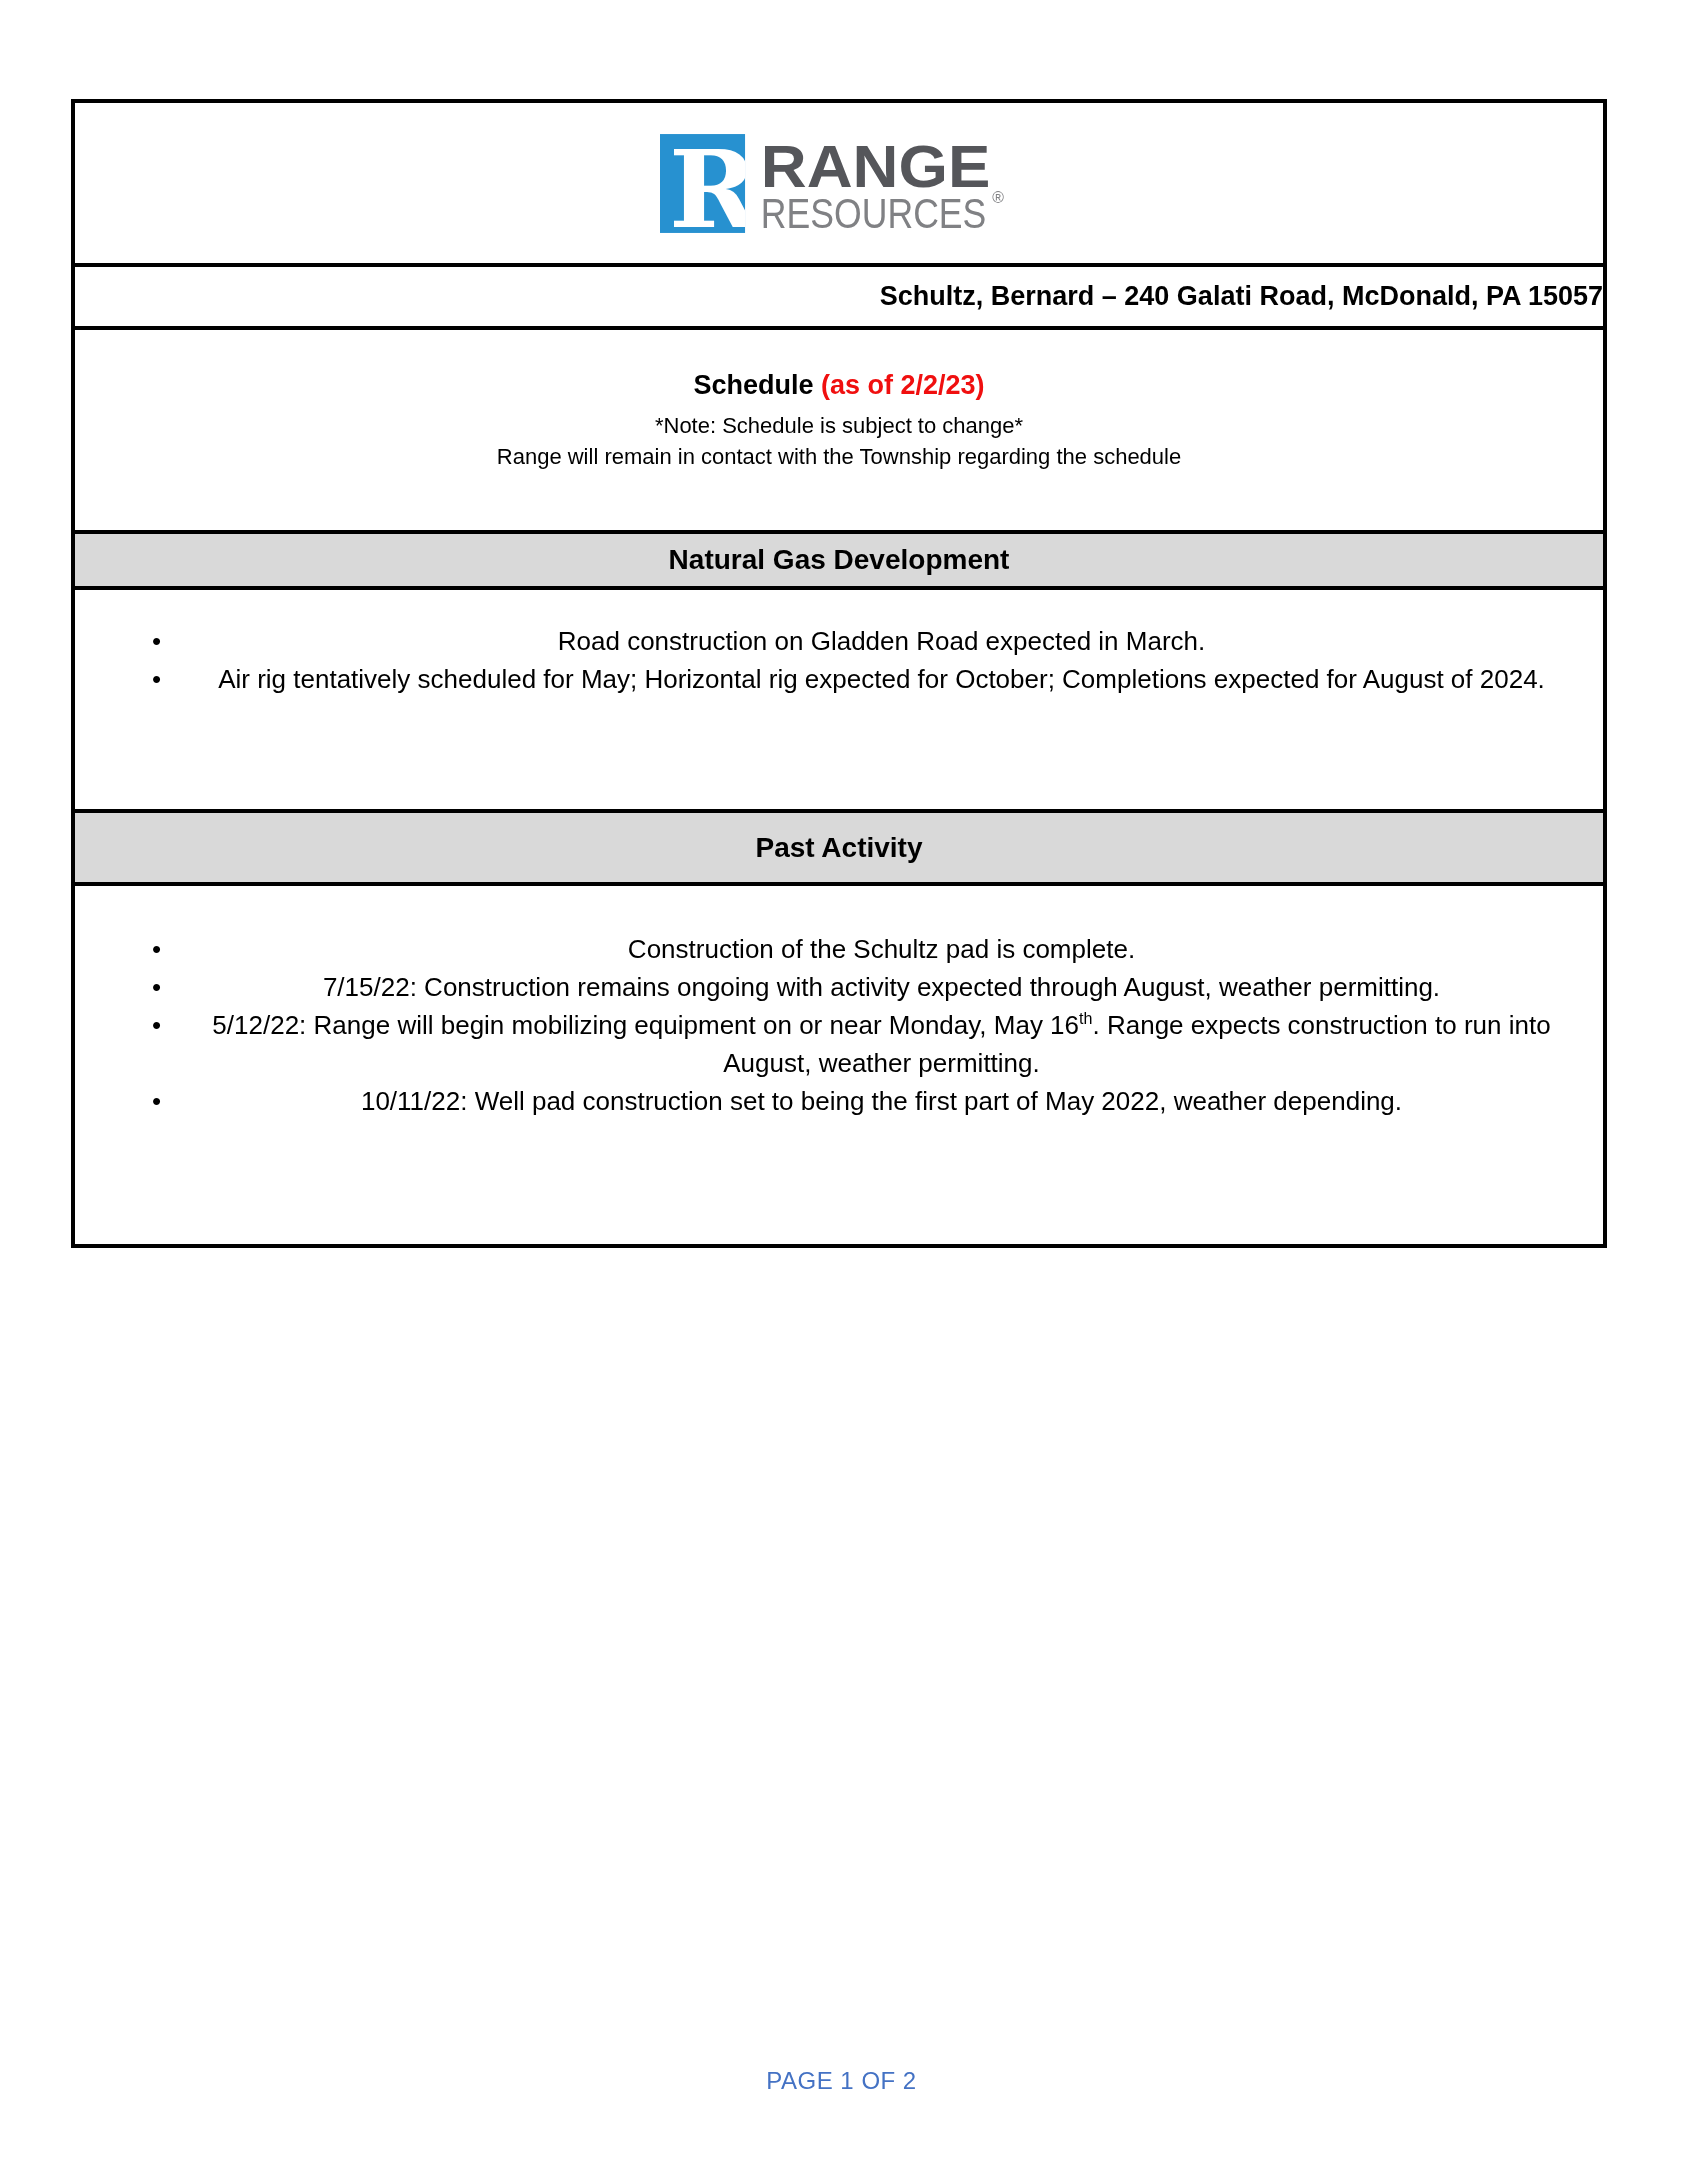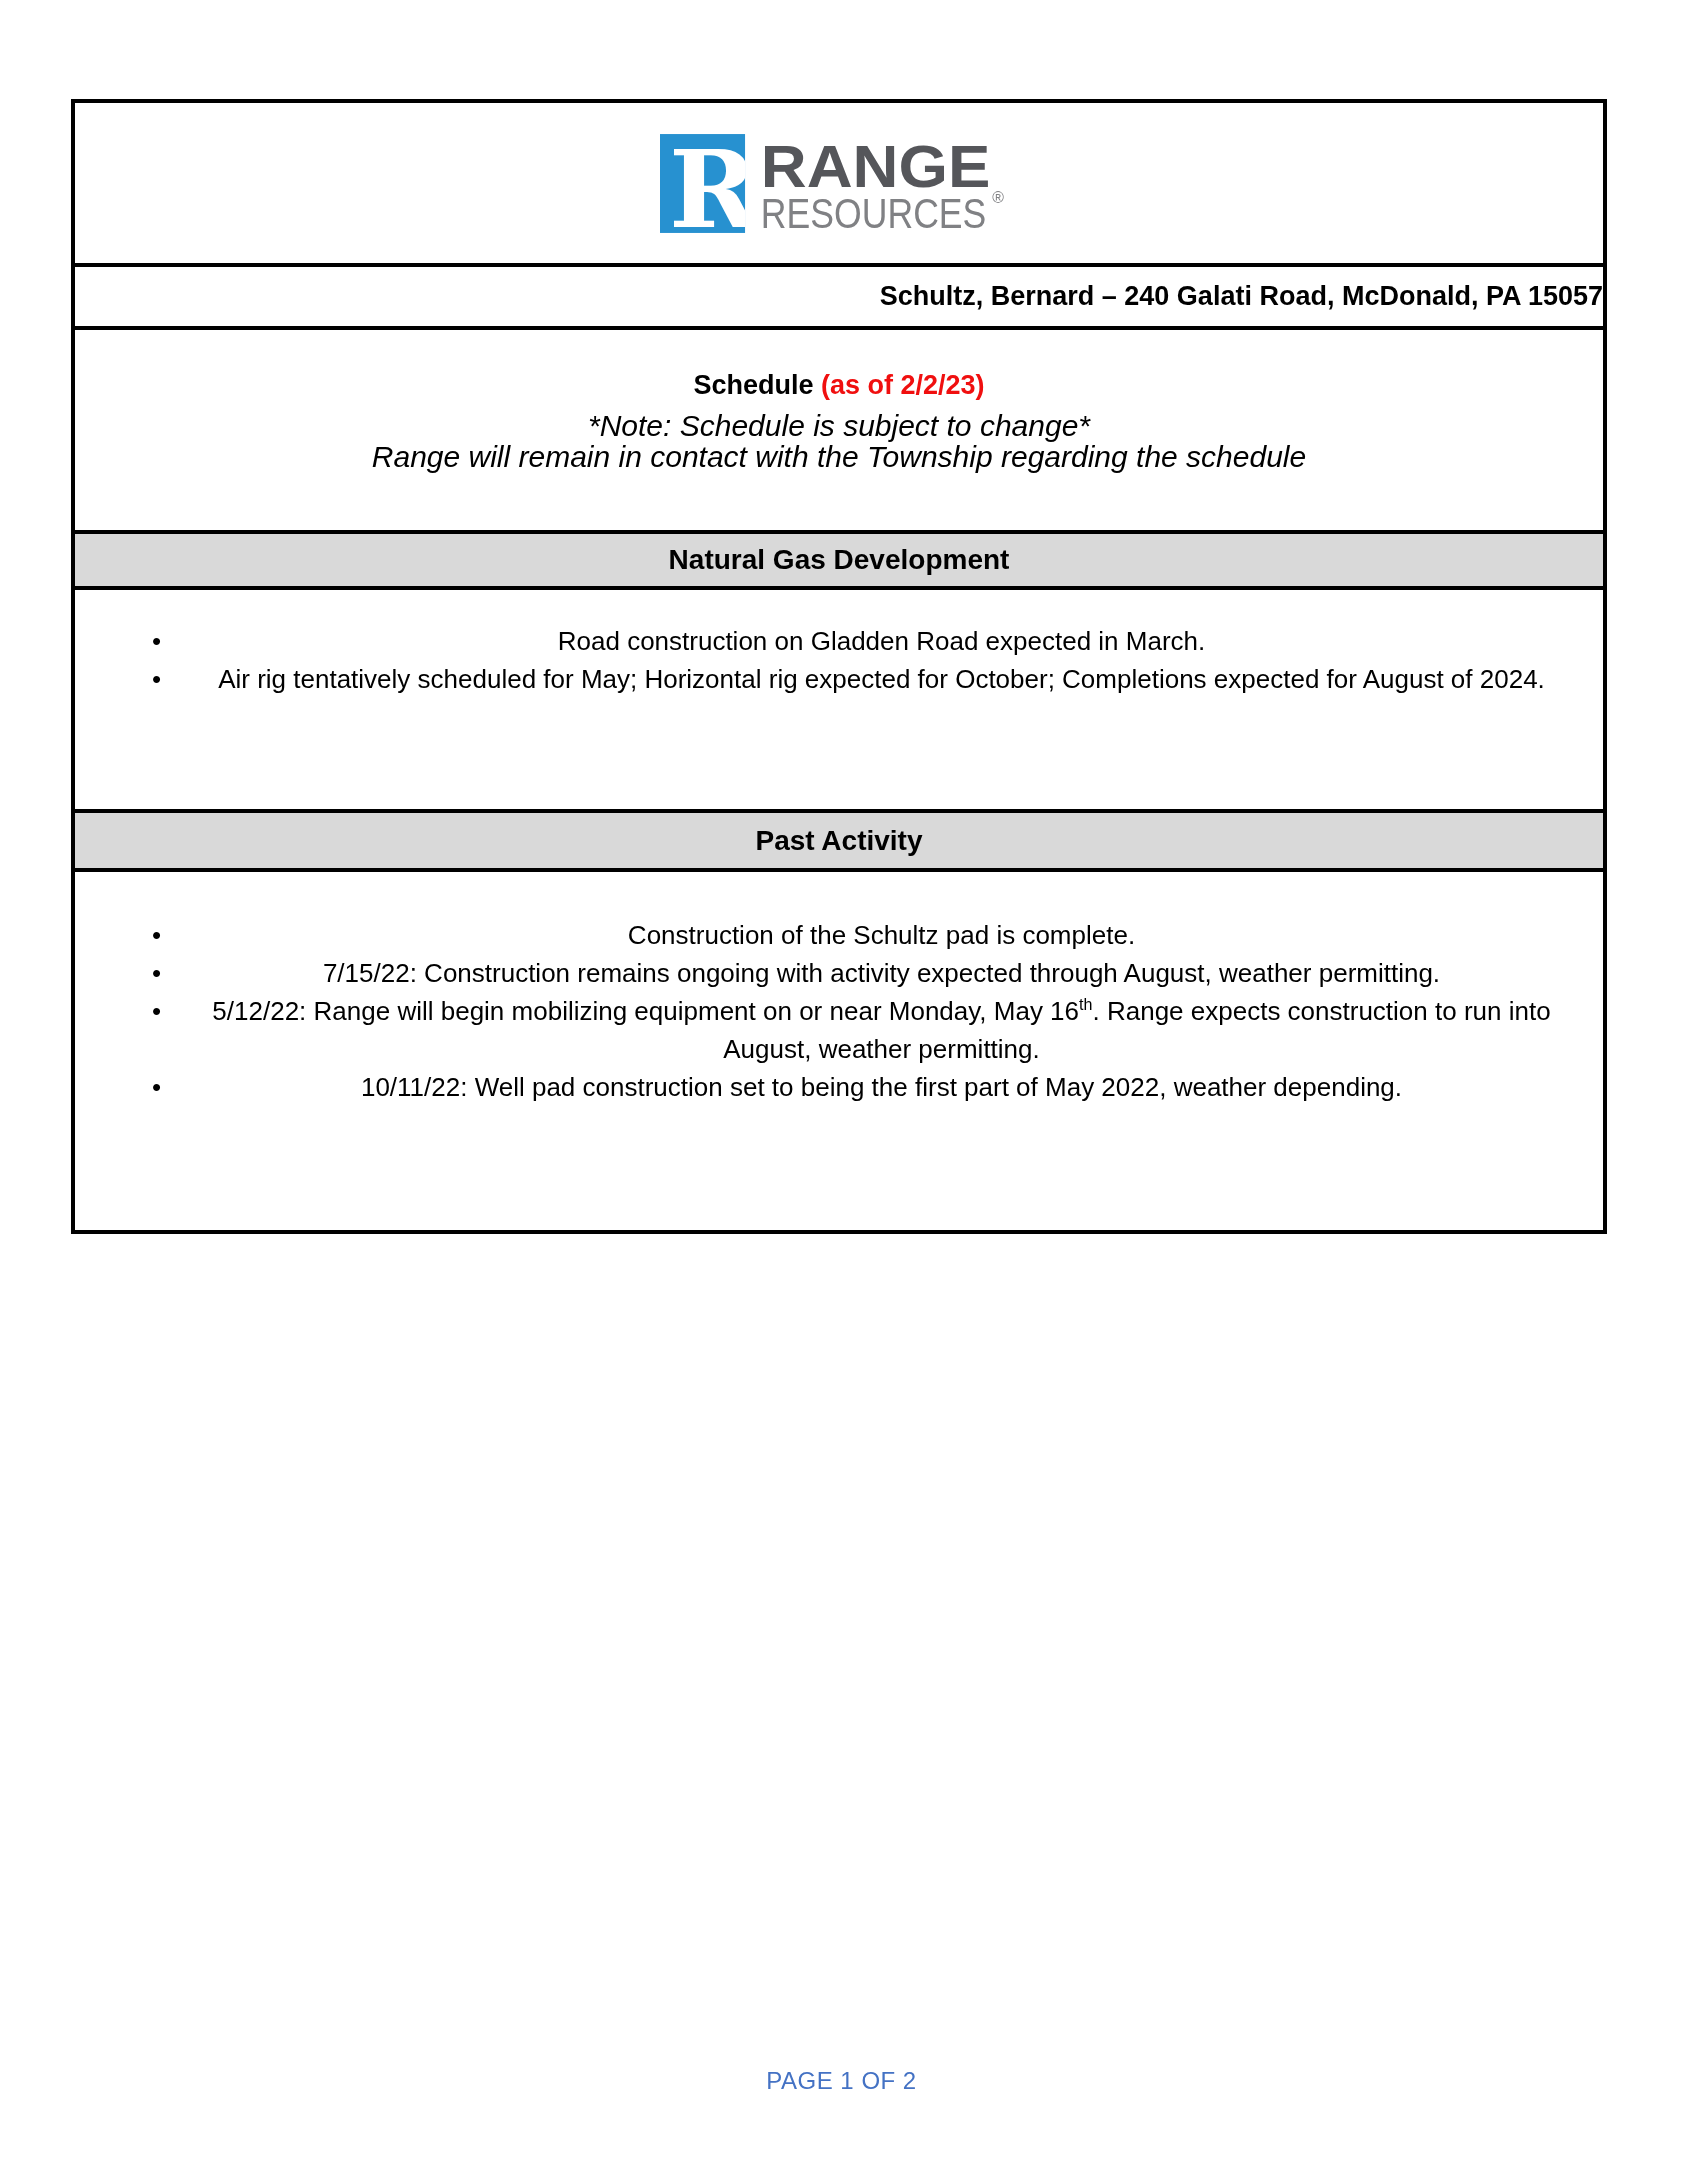--- a/index.html
+++ b/index.html
@@ -28,30 +28,30 @@
   .title-row {
     height: 63px;
     display: flex; align-items: center; justify-content: flex-end;
     font-weight: bold; font-size: 27px;
   }
 
   
   .schedule-row { height: 204px; padding-top: 38px; text-align: center; }
   .sched-title { font-size: 27px; font-weight: bold; line-height: 34px; margin-bottom: 8px; }
   .sched-title .red { color: var(--accent-red, #ff0000); }
-  .sched-note { font-size: 30px; font-style: italic; line-height: 31px; }
+  .sched-note { font-size: 22px; line-height: 31px; }
 
   
   .section-header {
     height: 56px;
     background: var(--header-gray, #d9d9d9);
     display: flex; align-items: center; justify-content: center;
     font-weight: bold; font-size: 28px;
   }
-  .pa-header { height: 59px; }
+  .pa-header { height: 73px; }
 
   
   .content-row { padding: 32px 40px 0 0; font-size: 26px; }
   .ngd-content { height: 223px; }
   .pa-content { height: 358px; padding-top: 44px; }
 
   ul.bullets { list-style: none; margin: 0; padding: 0; }
   ul.bullets li {
     position: relative;
     padding-left: 125px;

